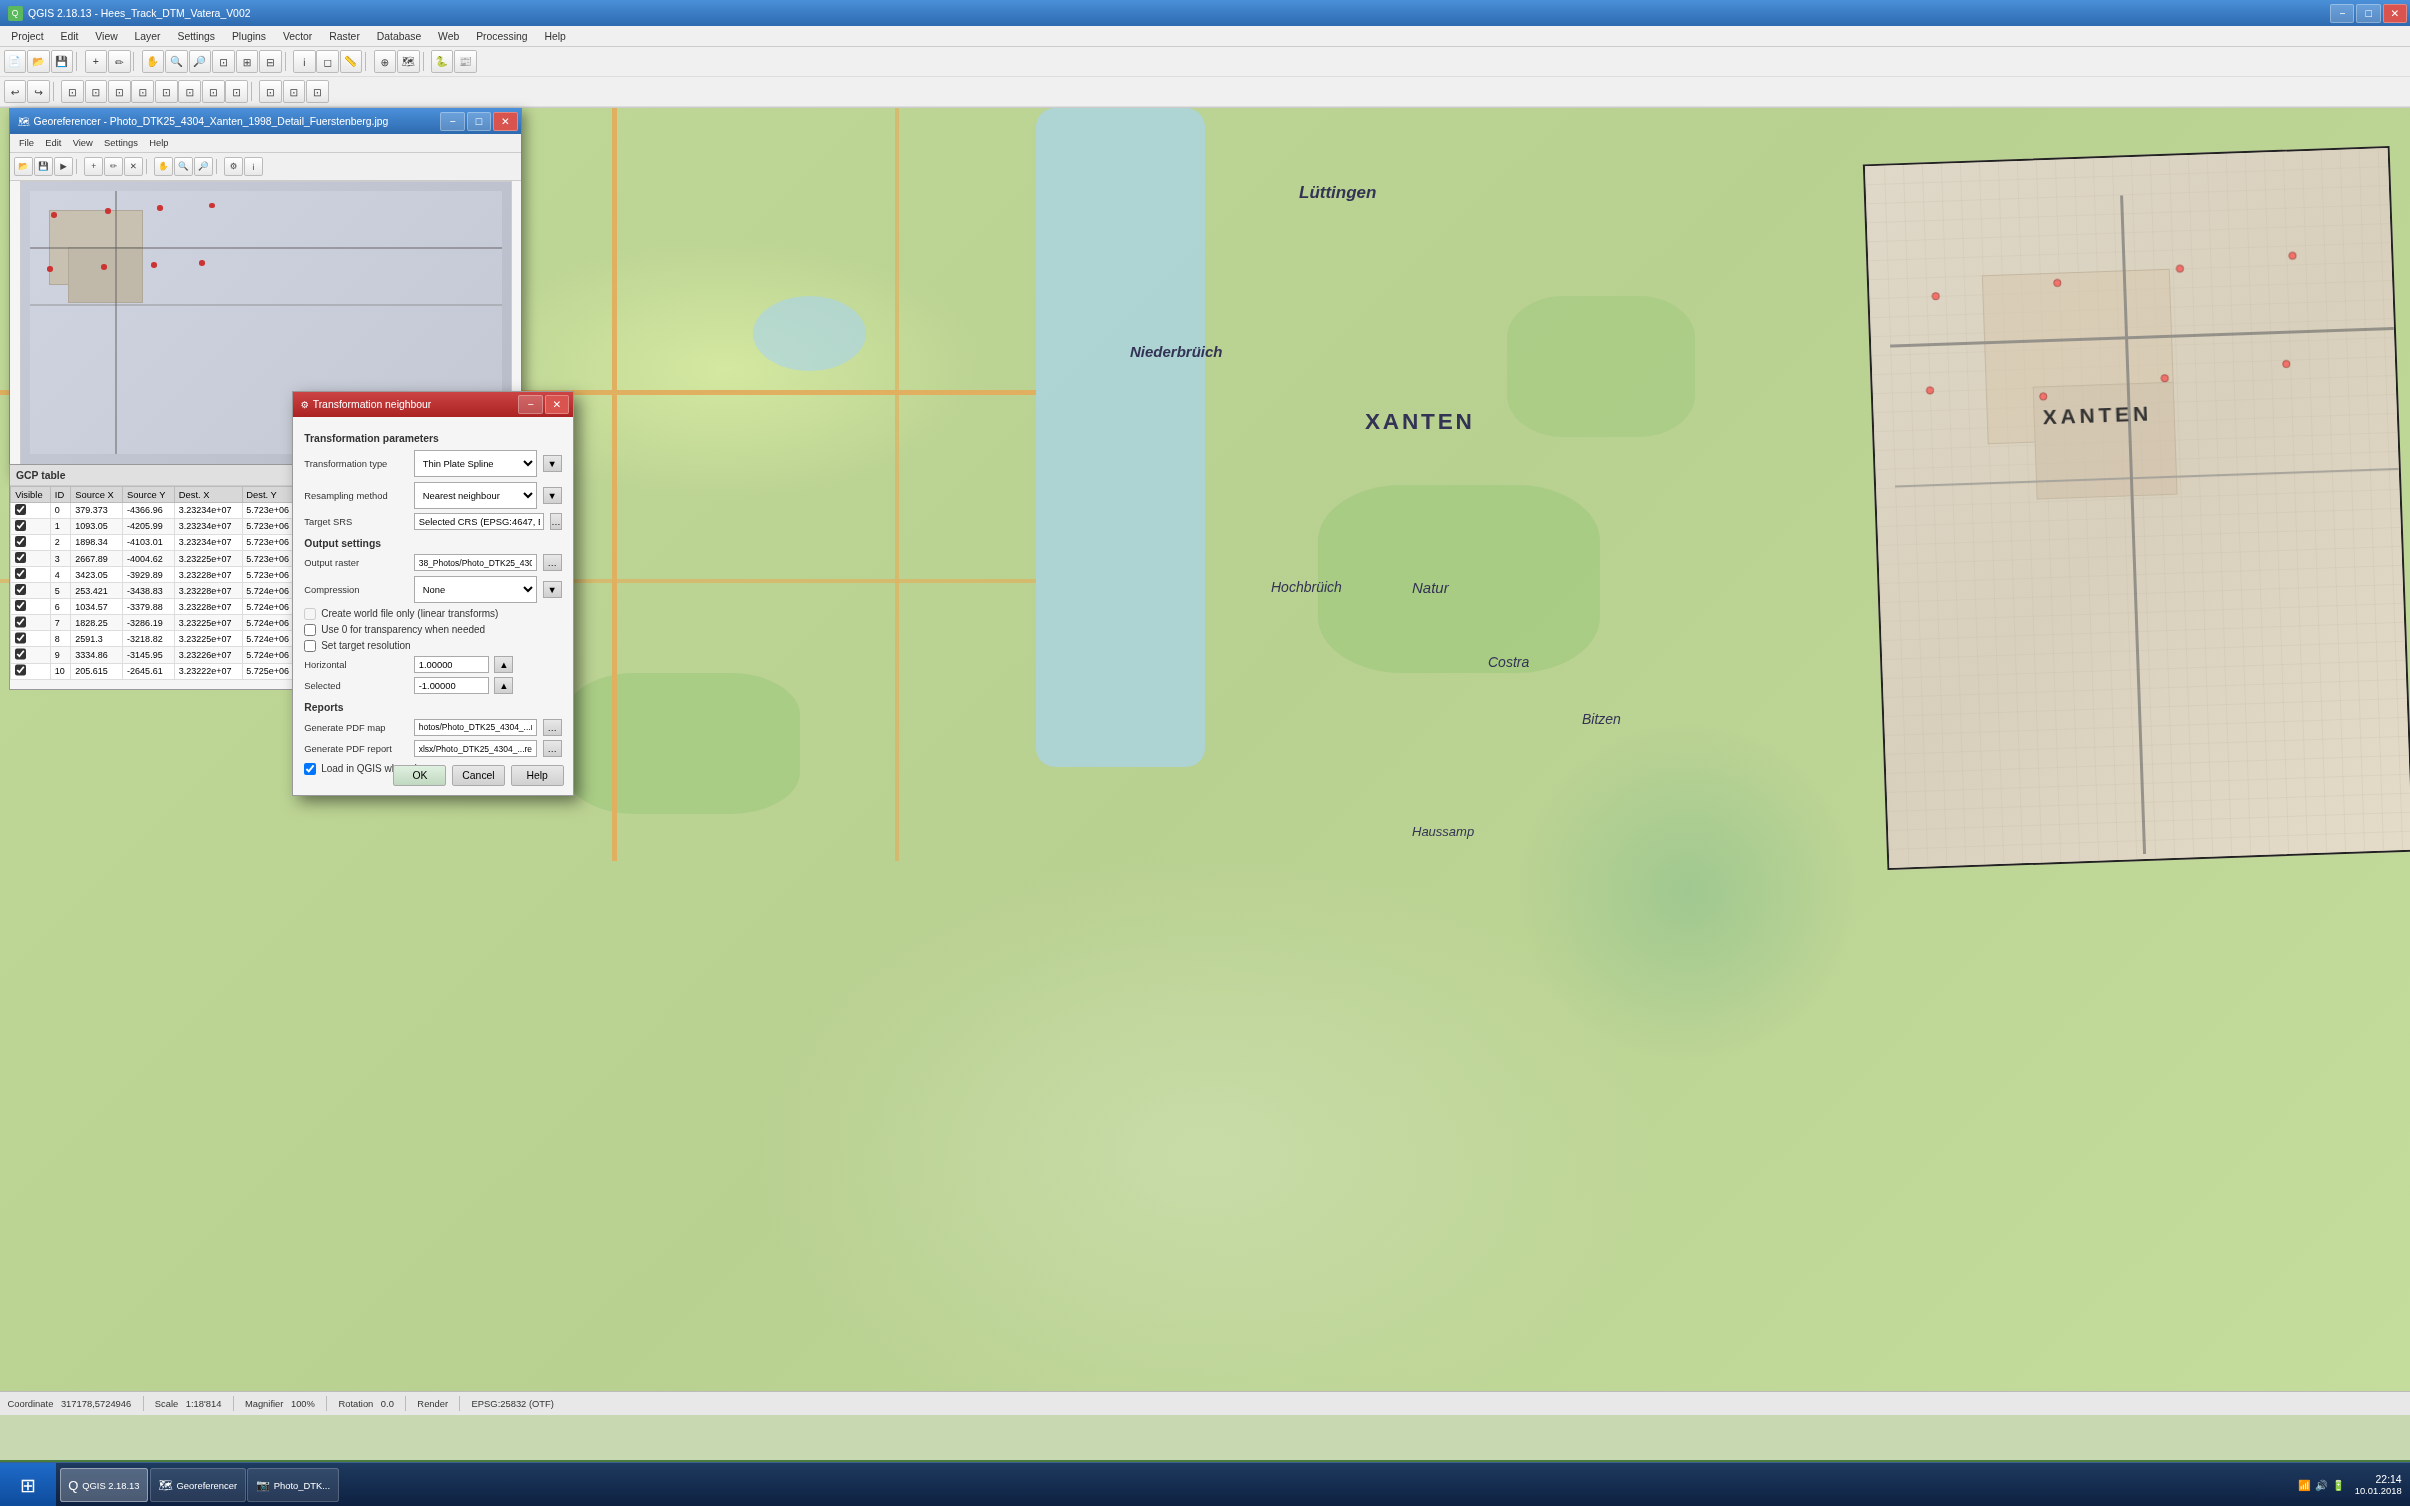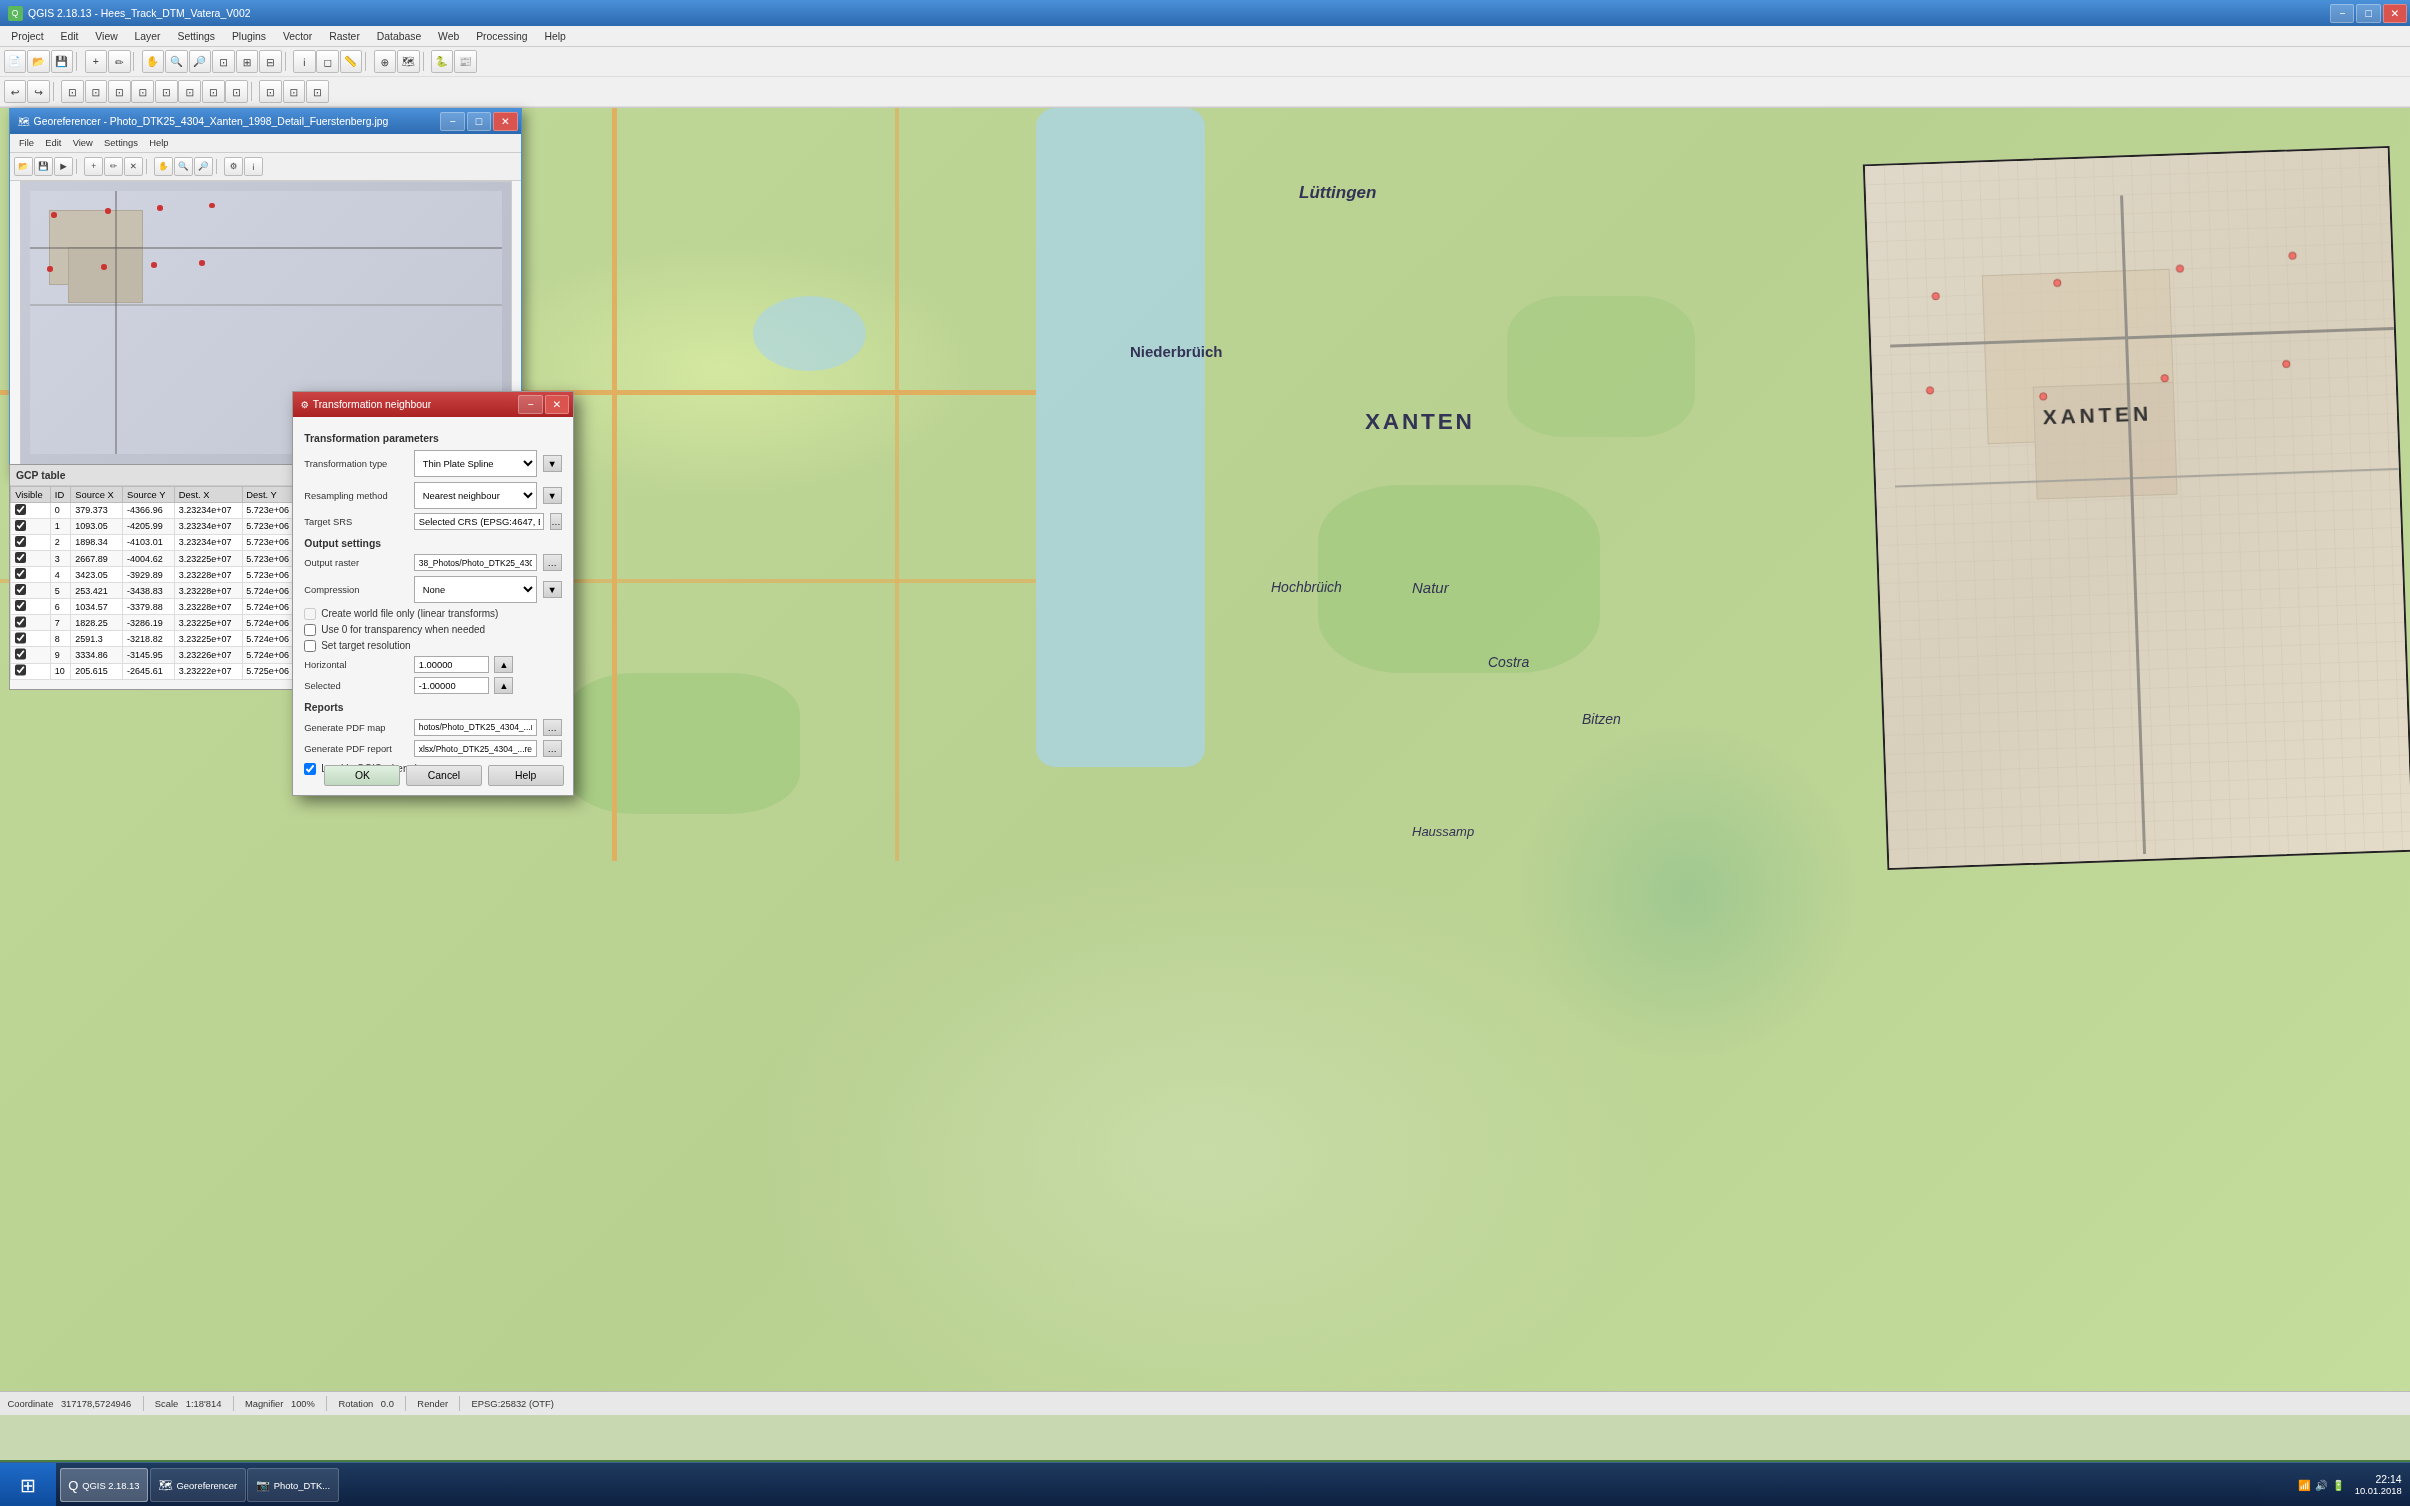--- a/index.html
+++ b/index.html
@@ -413,21 +413,21 @@
       color: #333;
     }
     .dialog-footer {
       position: absolute;
       bottom: 9.4px;
       right: 9.4px;
       display: flex;
       gap: 5.6px;
     }
     .dialog-btn {
-      width: 76px;
+      width: 53px;
       height: 21px;
       background: linear-gradient(to bottom, #e8e8e8, #d0d0d0);
       border: 0.9px solid #aaa;
       cursor: pointer;
       font-size: 10.4px;
       display: flex;
       align-items: center;
       justify-content: center;
       border-radius: 1.9px;
     }
@@ -631,21 +631,21 @@
     <div class="topo-green" style="left:565px;top:565px;width:235px;height:141px;border-radius:30%;opacity:0.5;"></div>
     <div class="topo-green" style="left:188px;top:377px;width:169px;height:113px;border-radius:30%;opacity:0.4;"></div>
     <div class="topo-green" style="left:1507px;top:188px;width:188px;height:141px;border-radius:30%;opacity:0.4;"></div>
 
     <div class="topo-road" style="position:absolute;left:0;top:282px;width:1036px;height:4.7px;"></div>
     <div class="topo-road" style="position:absolute;left:0;top:471px;width:1036px;height:3.8px;opacity:0.7;"></div>
     <div class="topo-road" style="position:absolute;left:612px;top:0;width:4.7px;height:753px;"></div>
     <div class="topo-road" style="position:absolute;left:895px;top:0;width:3.8px;height:753px;opacity:0.7;"></div>
 
     <div style="position:absolute;left:1299px;top:75px;font-size:17px;font-weight:bold;color:#335;font-style:italic;">Lüttingen</div>
-    <div style="position:absolute;left:1130px;top:235px;font-size:15px;font-weight:bold;color:#335;text-align:center;">Niederbrüich</div>
+    <div style="position:absolute;left:1130px;top:235px;font-size:15px;font-weight:bold;color:#335;font-style:italic;text-align:center;">Niederbrüich</div>
     <div style="position:absolute;left:1365px;top:301px;font-size:22.6px;font-weight:bold;color:#335;letter-spacing:2.8px;">XANTEN</div>
     <div style="position:absolute;left:1412px;top:471px;font-size:15px;color:#335;font-style:italic;">Natur</div>
     <div style="position:absolute;left:1271px;top:471px;font-size:14px;color:#335;font-style:italic;">Hochbrüich</div>
     <div style="position:absolute;left:1488px;top:546px;font-size:14px;color:#335;font-style:italic;">Costra</div>
     <div style="position:absolute;left:1582px;top:603px;font-size:14px;color:#335;font-style:italic;">Bitzen</div>
     <div style="position:absolute;left:1412px;top:716px;font-size:13px;color:#335;font-style:italic;">Haussamp</div>
 
     <div id="scanned-map">
       <div class="scanned-map-inner">
 

